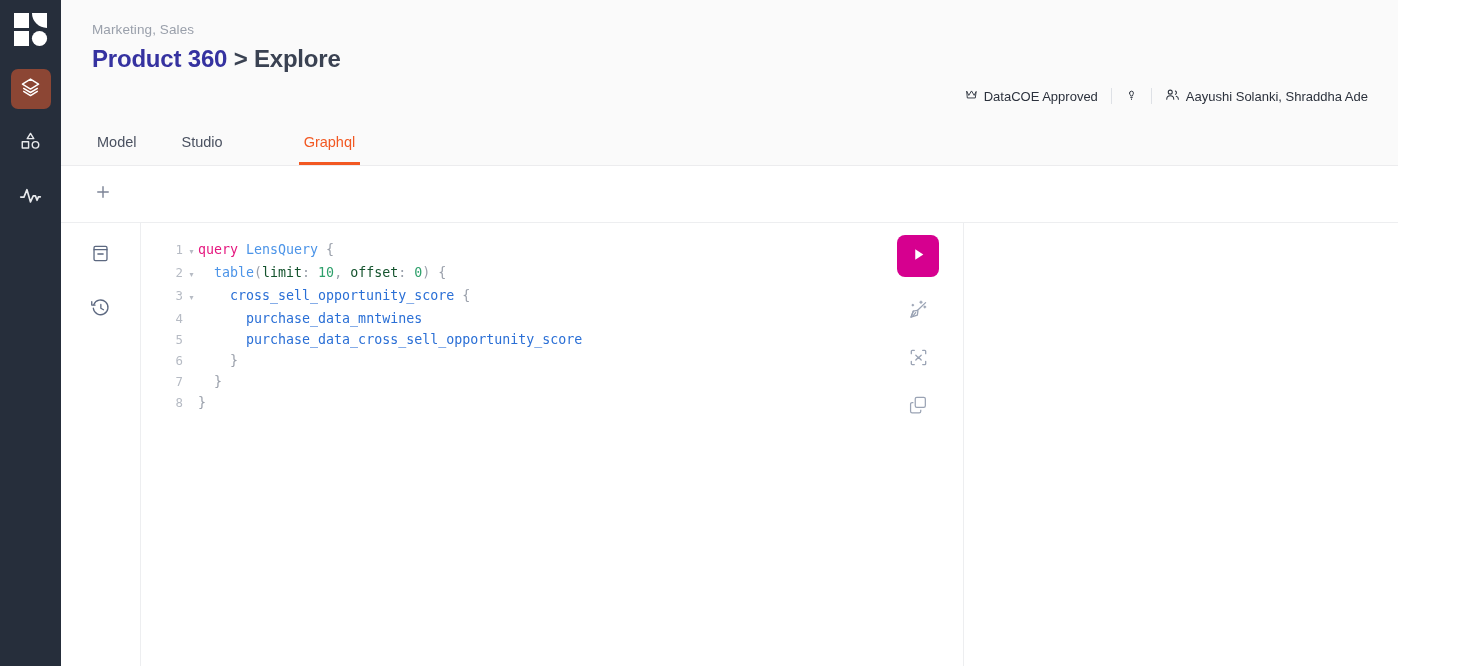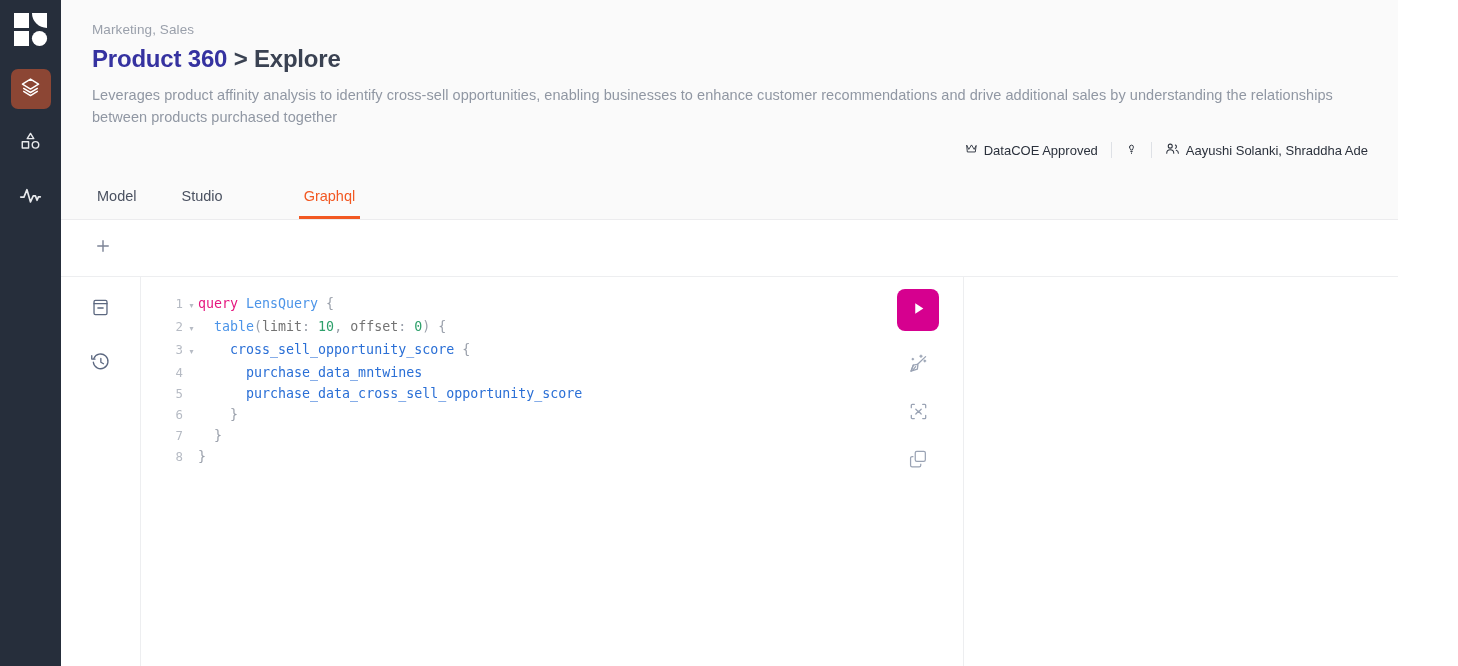--- a/index.html
+++ b/index.html
@@ -94,21 +94,21 @@
     padding-right: 2px; user-select: none;
   }
   .fold {
     width: 13px; min-width: 13px; text-align: center; color: #B6BBC4;
     font-size: 8px; user-select: none;
   }
   .src { font-family: "DejaVu Sans Mono", monospace; color: #2A6FD6; }
   .tk-kw  { color: #E5177F; }
   .tk-op  { color: #9AA0AB; }
   .tk-fn  { color: #4C94E8; }
-  .tk-arg { color: #737373; }
+  .tk-arg { color: #14532d; }
   .tk-num { color: #2EA06B; }
   .tk-fld { color: #2A6FD6; }
   .tk-name{ color: #4C94E8; }
 
   
   .action-col {
     width: 90px; min-width: 90px;
     padding-top: 12px;
     display: flex; flex-direction: column; align-items: center; gap: 20px;
   }
@@ -169,21 +169,20 @@
 
   <div class="main">
 
     <div class="header">
       <div class="crumb-cats">Marketing, Sales</div>
 
       <div class="title-row">
         <span class="title-main">Product 360</span><span class="title-sep"> &gt; </span><span class="title-sub">Explore</span>
       </div>
 
-      <div class="desc">Leverages product affinity analysis to identify cross-sell opportunities, enabling businesses to enhance customer recommendations and drive additional sales by understanding the relationships between products purchased together</div>
 
       <div class="meta-row">
 
         <div class="meta-item">
           <span>
             <svg width="13" height="13" viewBox="0 0 24 24" fill="none" stroke="#2B313C" stroke-width="1.7" stroke-linejoin="round" stroke-linecap="round">
               <path d="M3.4 6.4 L7 13.6 L12 5.4 L17 13.6 L20.6 6.4 L19 18.4 H5 Z"></path>
             </svg>
           </span>
           <span>DataCOE Approved</span>

